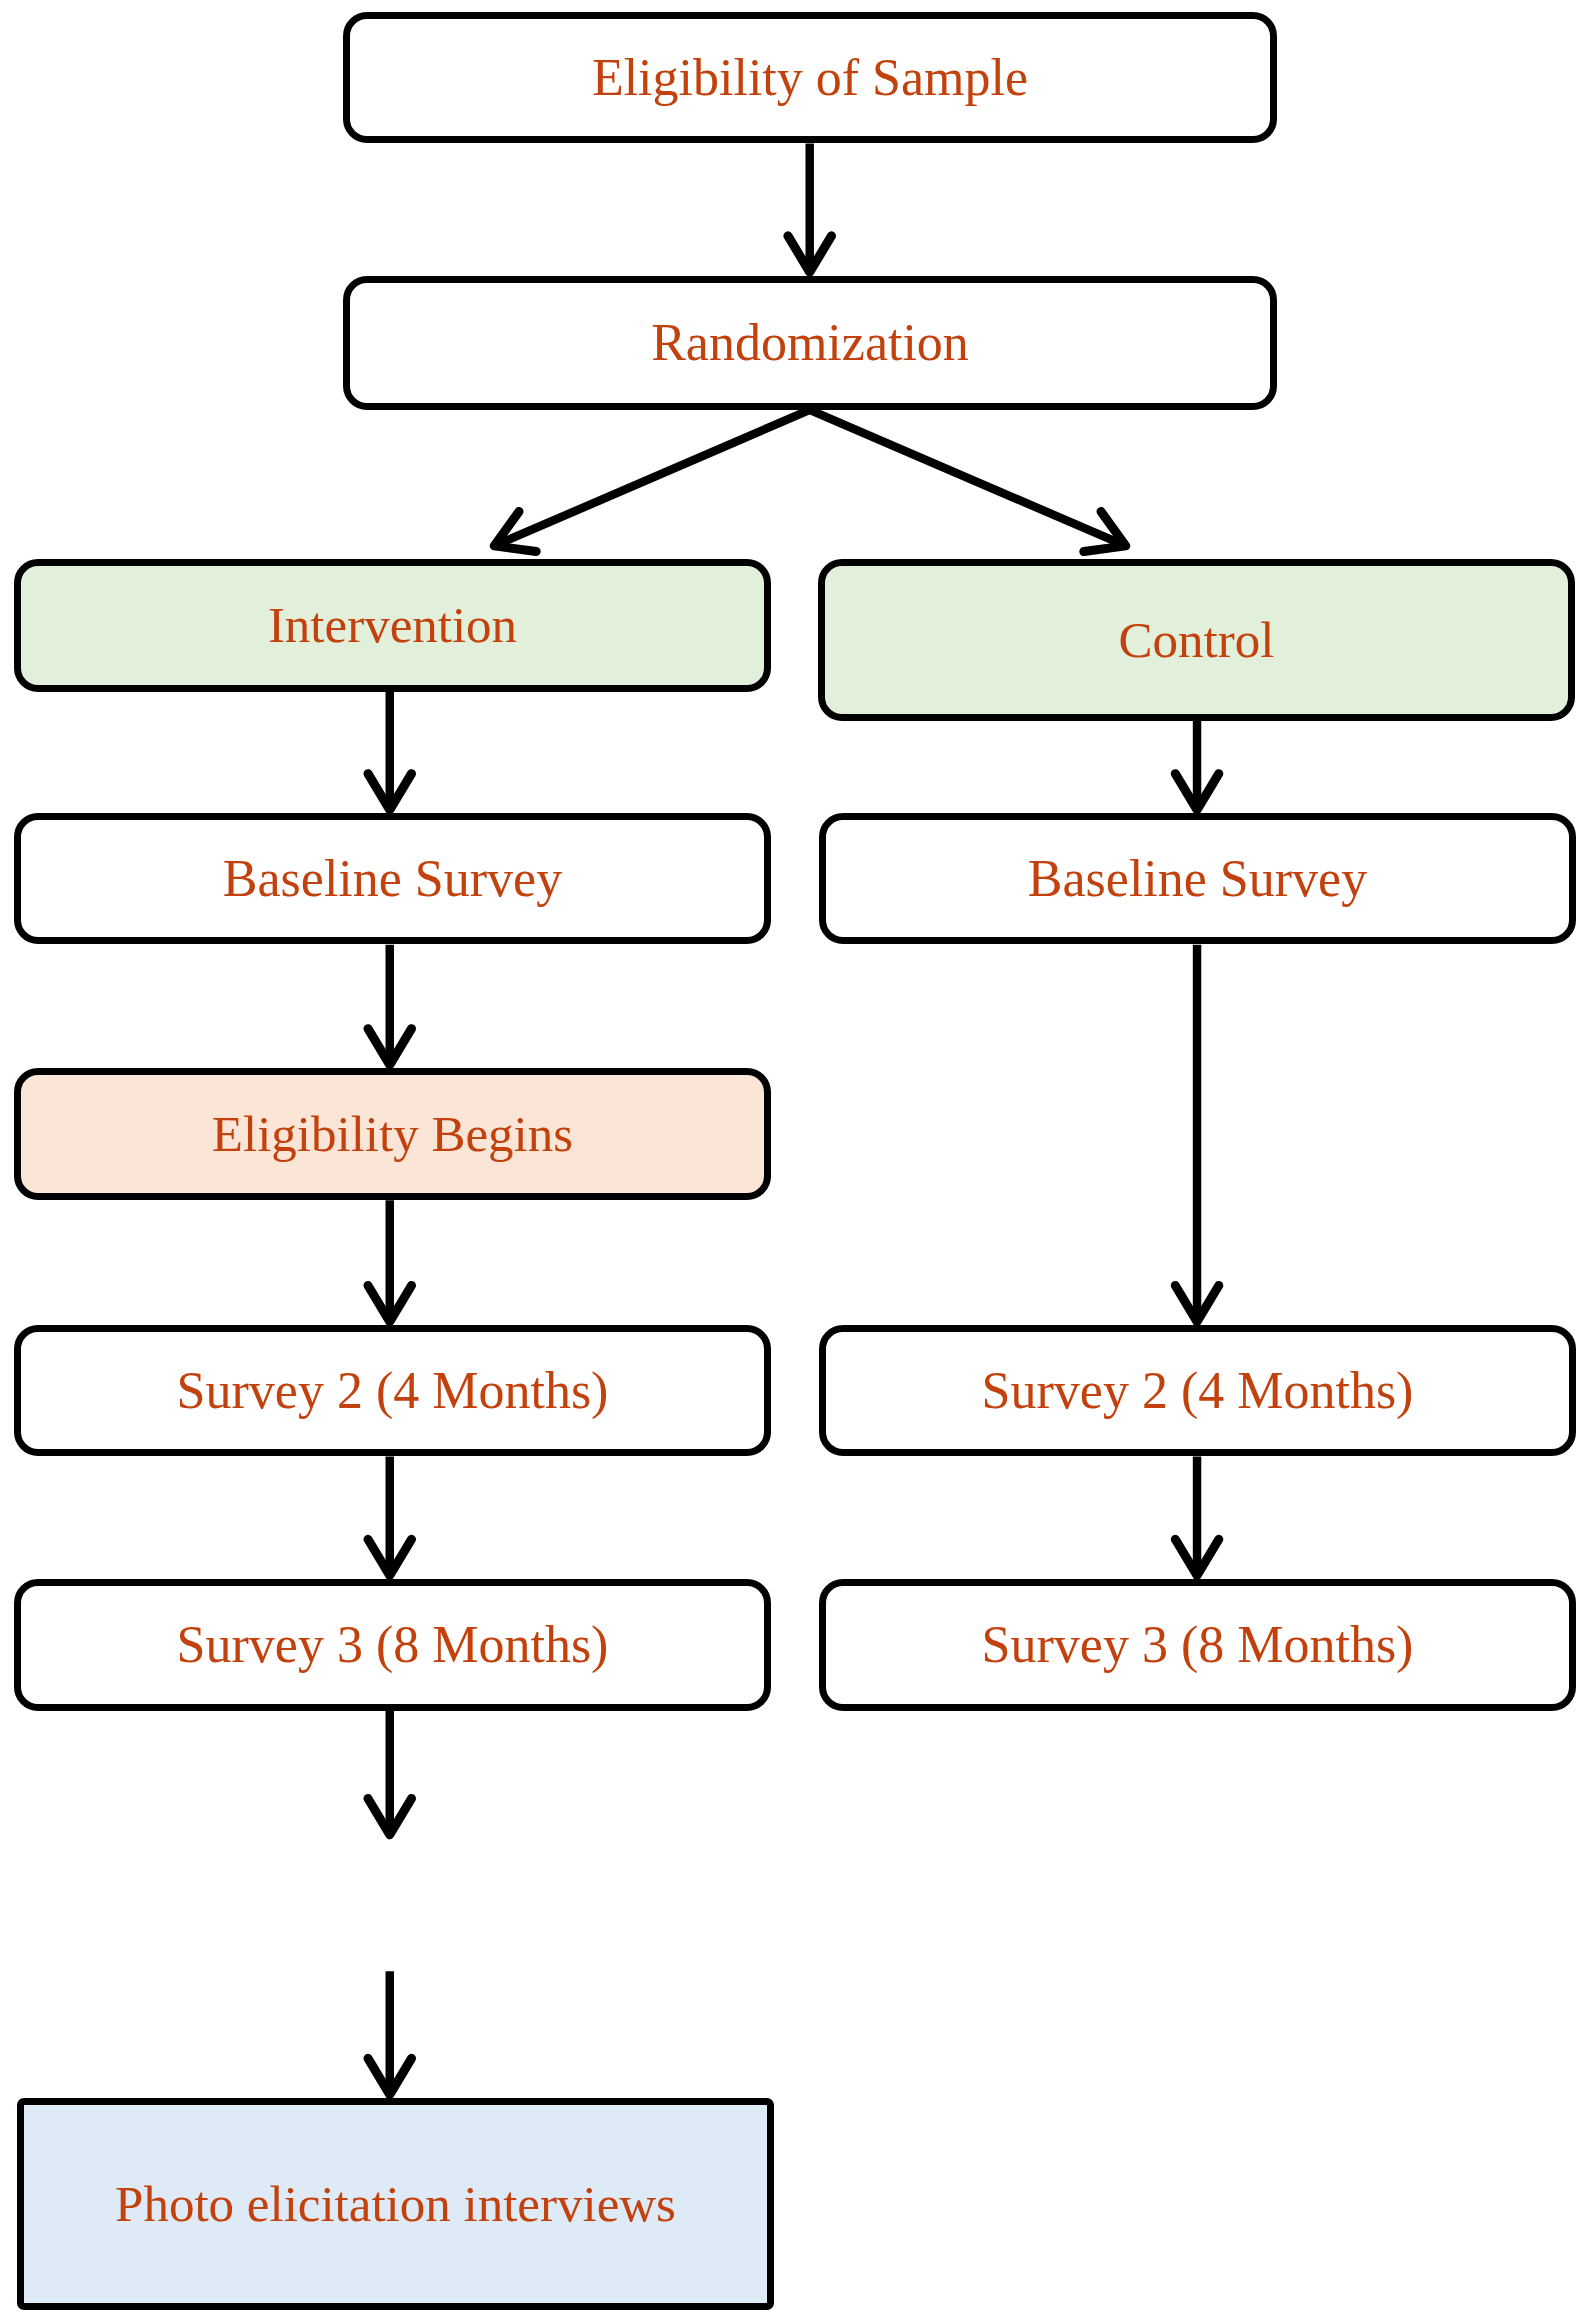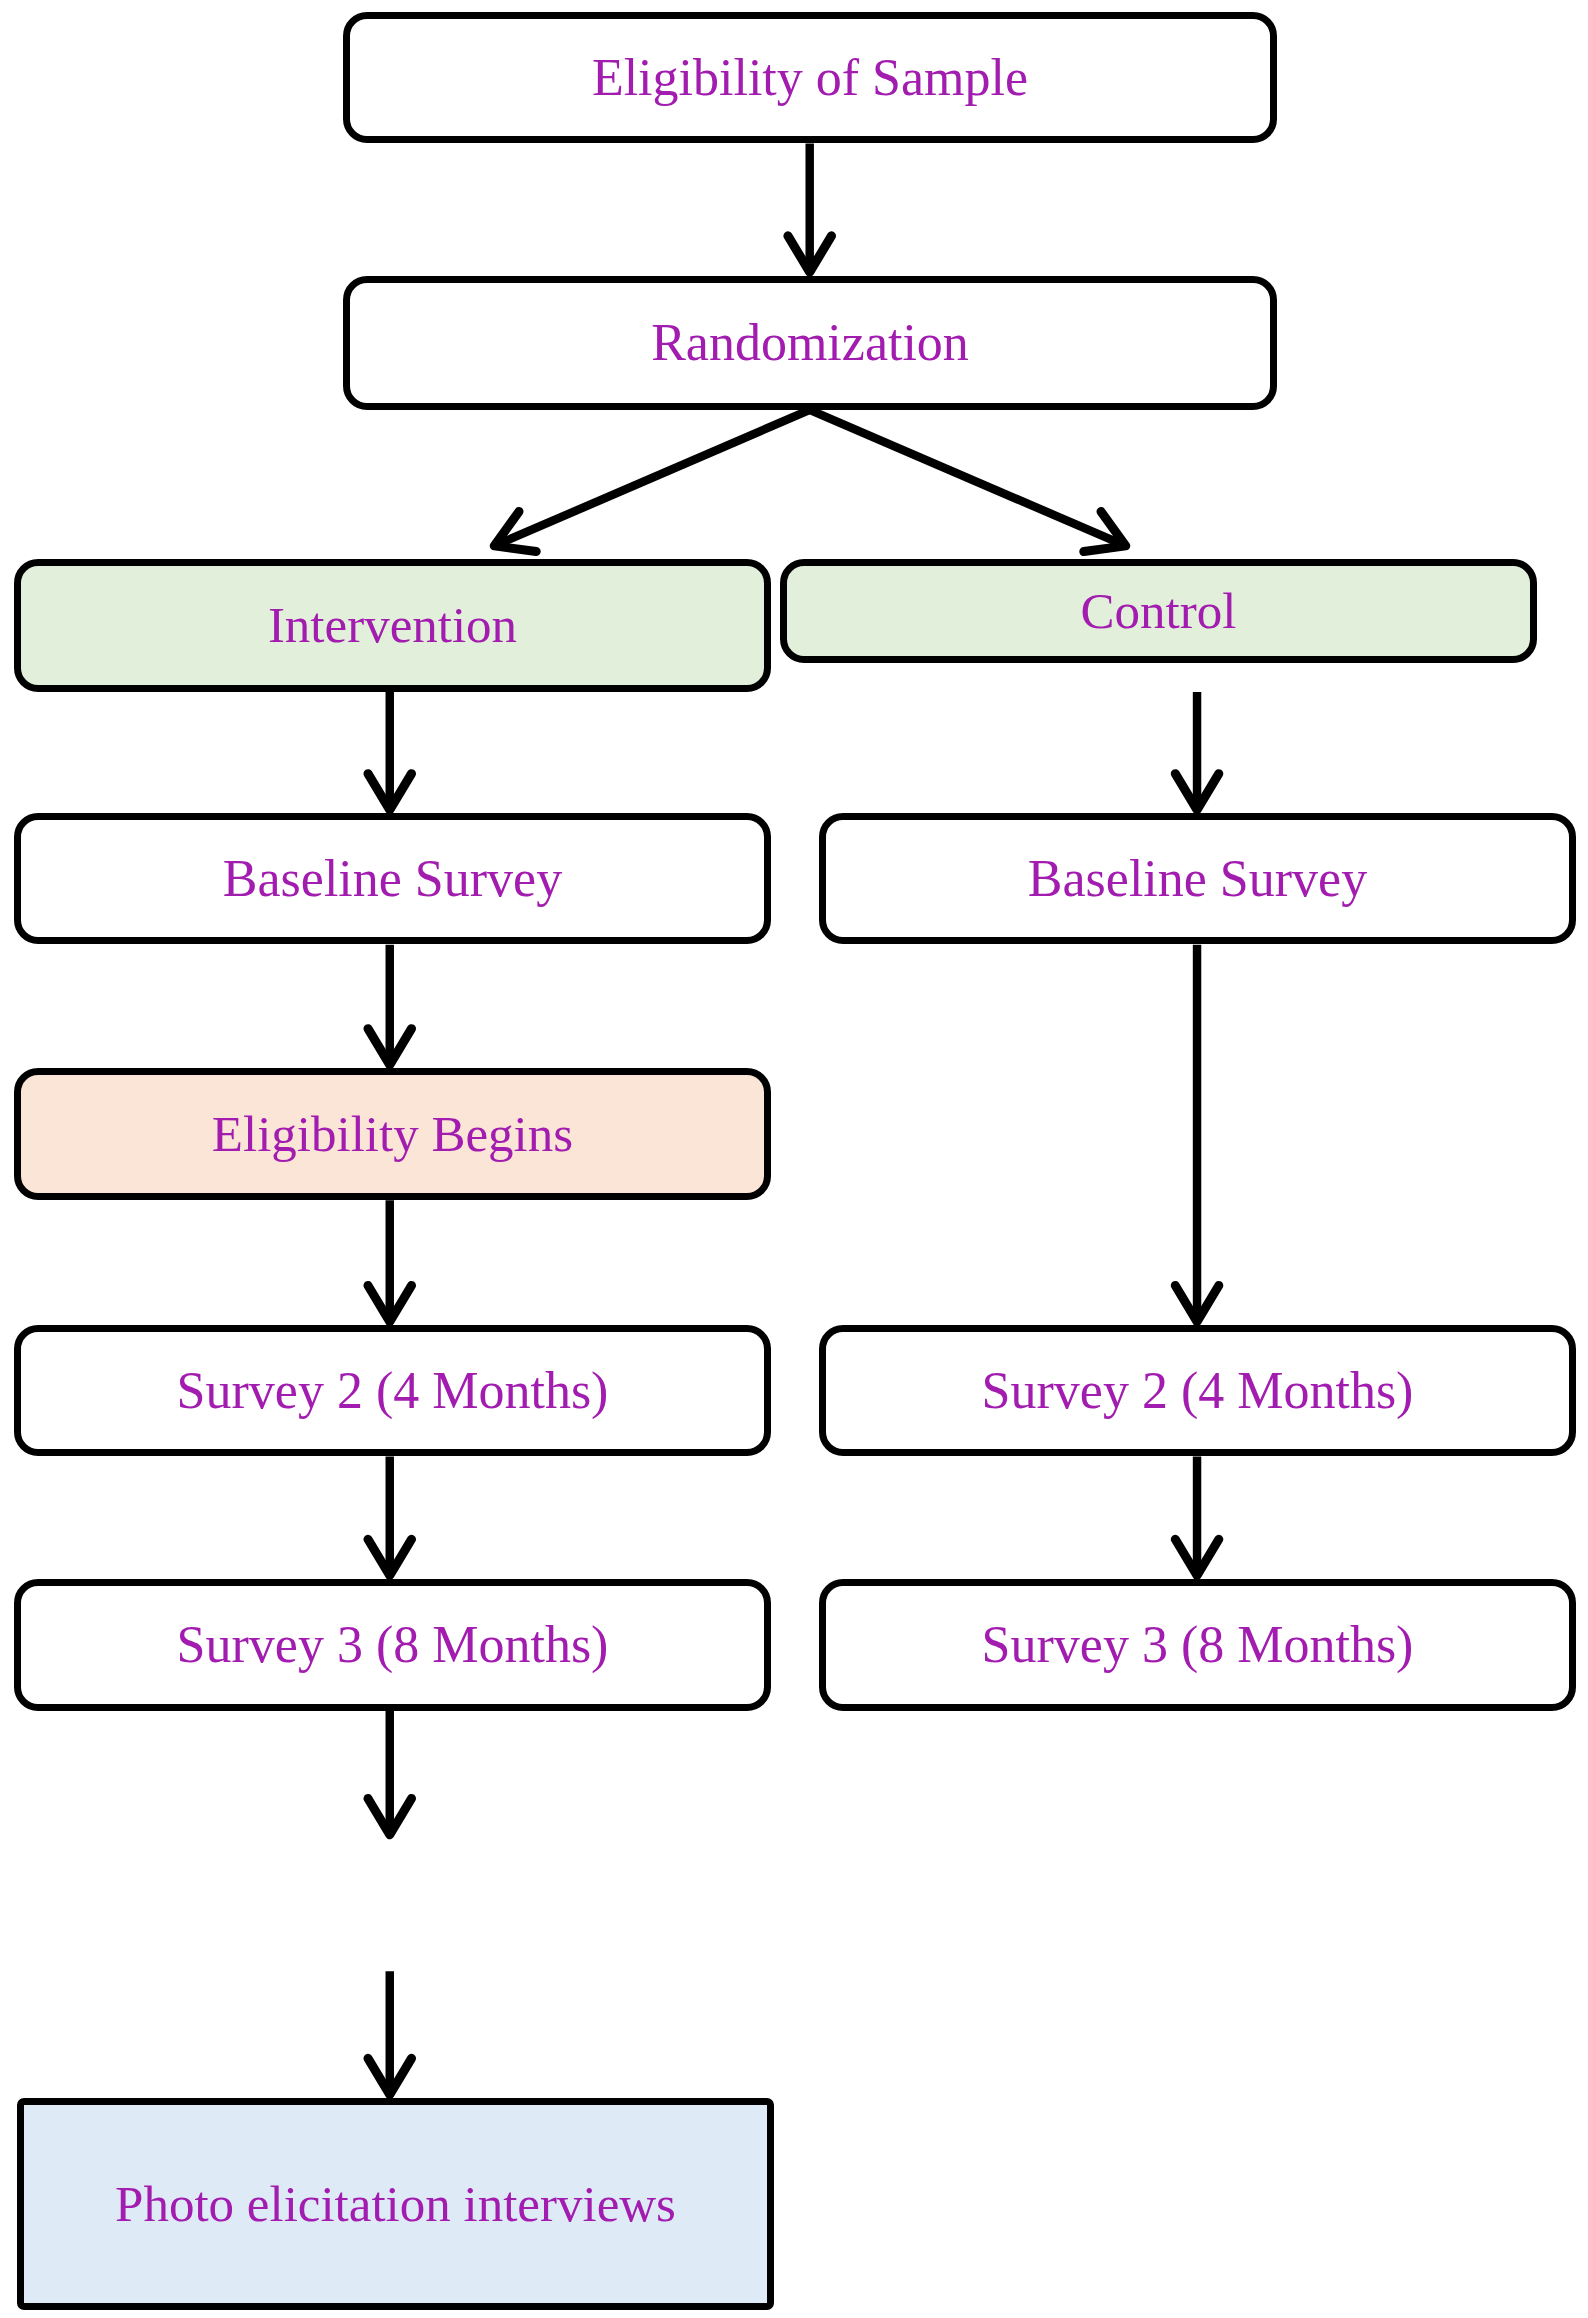--- a/index.html
+++ b/index.html
@@ -15,39 +15,39 @@
     left: 0; top: 0;
     width: 1588px;
     height: 2319px;
   }
   .node {
     position: absolute;
     box-sizing: border-box;
     border: 7.3px solid #000000;
     border-radius: 24px;
     background: #ffffff;
-    color: #a21caf;
+    color: #c2410c;
     display: flex;
     align-items: center;
     justify-content: center;
     text-align: center;
     font-size: 52px;
     line-height: 1.1;
     padding: 0 12px;
   }
   .node.bold { font-weight: normal; font-size: 51px; }
   .fill-green { background: #E2EFDA; }
   .fill-peach { background: #FBE5D6; }
   .fill-blue  { background: #DEEBF7; }
 
   
   #n-eligibility        { left: 343px;  top: 12px;   width: 934px; height: 131px; }
   #n-randomization      { left: 343px;  top: 276px;  width: 934px; height: 134px; }
   #n-intervention       { left: 14px;   top: 559px;  width: 757px; height: 133px; }
-  #n-control            { left: 780px; top: 559px;  width: 757px; height: 104px; }
+  #n-control            { left: 818px; top: 559px;  width: 757px; height: 162px; }
   #n-baseline-left      { left: 14px;   top: 813px; width: 757px; height: 131px; }
   #n-baseline-right     { left: 819px; top: 813px; width: 757px; height: 131px; }
   #n-intervention-begins{ left: 14px;   top: 1068px; width: 757px; height: 132px; }
   #n-survey2-left       { left: 14px;   top: 1325px; width: 757px; height: 131px; }
   #n-survey2-right      { left: 819px; top: 1325px; width: 757px; height: 131px; }
   #n-survey3-left       { left: 14px;   top: 1579px; width: 757px; height: 132px; }
   #n-survey3-right      { left: 819px; top: 1579px; width: 757px; height: 132px; }
   #n-focus-group        { left: 14px;   top: 1838px; width: 757px; height: 133px; }
   #n-photo-elicitation  { left: 17px;   top: 2098px; width: 757px; height: 212px; border-radius: 7px; }
 </style>

